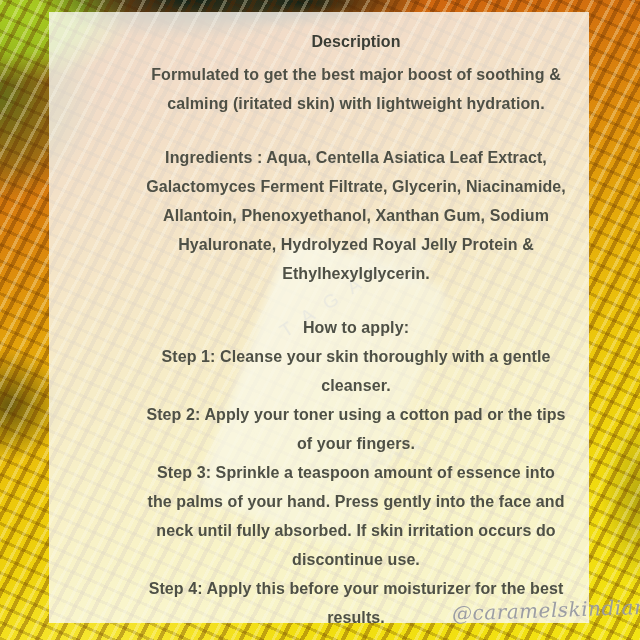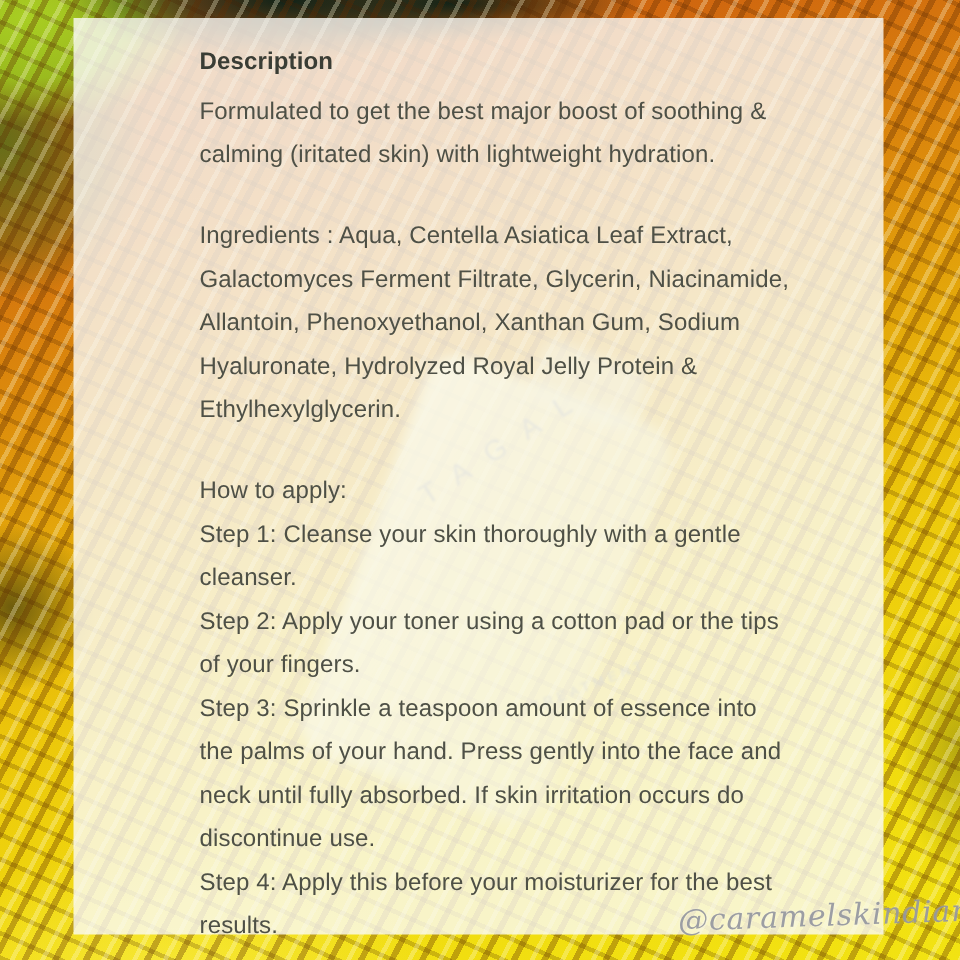--- a/index.html
+++ b/index.html
@@ -89,20 +89,21 @@
     color: rgba(122,120,100,0.85);
     filter: blur(0.8px);
   }
 
   
   .panel {
     position: absolute;
     left: 49px; top: 12px;
     width: 540px; height: 611px;
     background: rgba(250,250,246,0.80);
+    text-align: center;
   }
 
   .content {
     position: absolute;
     left: 84px; top: 19px;
     width: 446px;
     color: #4e5046;
     font-size: 16px;
     line-height: 29px;
     letter-spacing: 0.1px;
@@ -110,20 +111,21 @@
   .content .title {
     margin: 0 0 7px 0;
     font-size: 16px;
     line-height: 22px;
     font-weight: bold;
     color: #3a3d35;
   }
   .content p {
     margin: 0 0 25px 0;
     white-space: pre-line;
+    font-weight: bold;
   }
   .content p.howto  { }
 
   
   .watermark {
     position: absolute;
     left: 452px; top: 598px;
     font-family: "DejaVu Serif", serif;
     font-style: italic;
     font-size: 20px;

